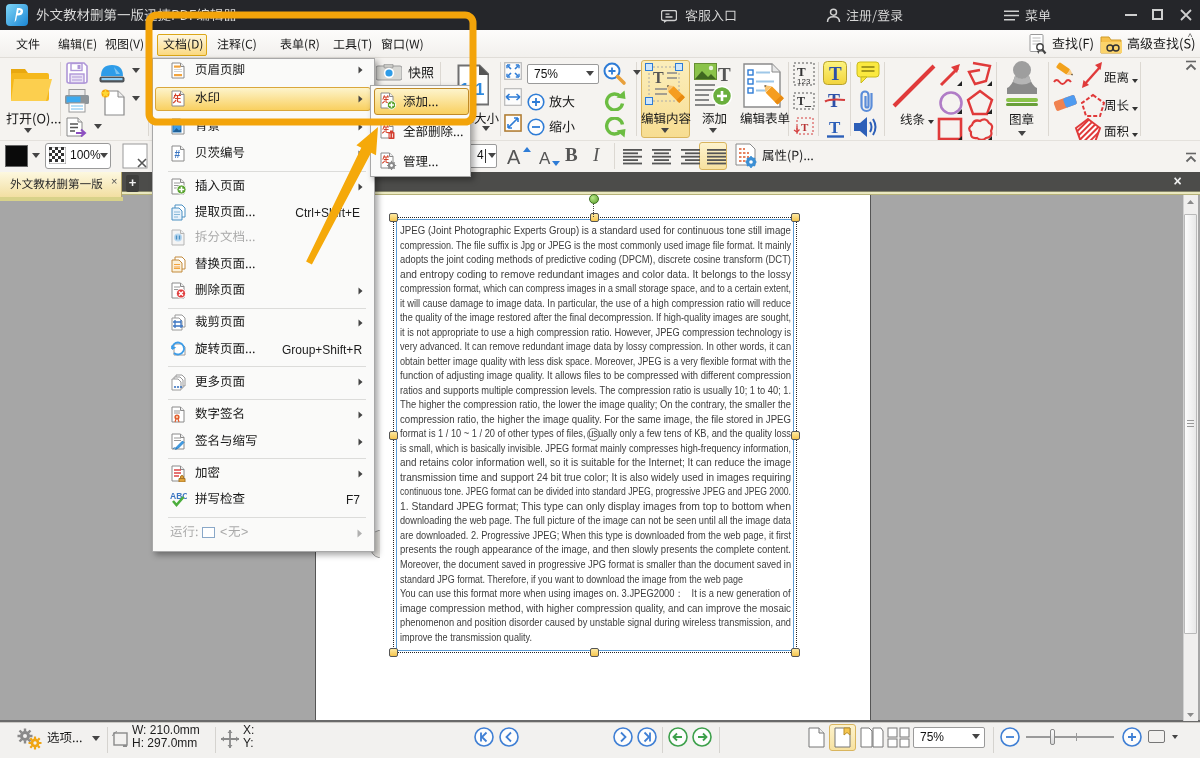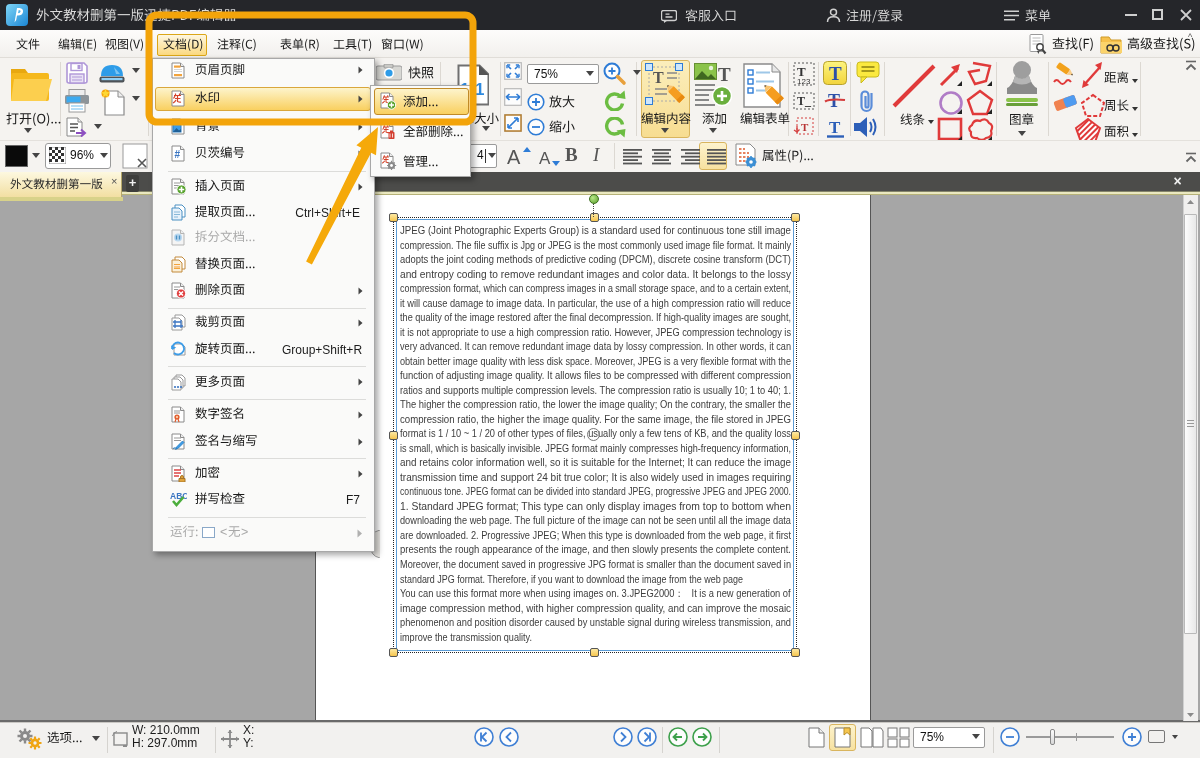--- a/index.html
+++ b/index.html
@@ -537,21 +537,21 @@
 <path d="M1.5 9.5 L6 5 l4.5 4.5" fill="none" stroke="#666" stroke-width="1.8"></path>
   </svg>
 <div class="abs" style="left:0;top:140px;width:1200px;height:32px;background:#f5f3f0;border-top:1px solid #e4e1dc;"></div>
 <div class="abs" style="left:5px;top:145px;width:23px;height:22px;background:#0a0a0a;border:1px solid #666;"></div>
 <div class="abs" style="left:32px;top:153px;border:4px solid transparent;border-top:5px solid #444;"></div>
 <div class="abs" style="left:45px;top:143px;width:66px;height:26px;background:#fff;border:1px solid #9a9a9a;border-radius:3px;"></div>
 <svg class="abs" style="left:49px;top:147px" width="17" height="17" viewBox="0 0 17 17">
 <rect width="17" height="17" fill="#fff" stroke="#888"></rect>
 <path d="M0 0h3v3h-3z M6 0h3v3h-3z M12 0h3v3h-3z M3 3h3v3h-3z M9 3h3v3h-3z M0 6h3v3h-3z M6 6h3v3h-3z M12 6h3v3h-3z M3 9h3v3h-3z M9 9h3v3h-3z M0 12h3v3h-3z M6 12h3v3h-3z M12 12h3v3h-3z" fill="#333"></path>
   </svg>
-<div class="abs" style="left:70px;top:148px;font-size:12px;color:#111;">96%</div>
+<div class="abs" style="left:70px;top:148px;font-size:12px;color:#111;">100%</div>
 <div class="abs" style="left:100px;top:153px;border:4px solid transparent;border-top:5px solid #444;"></div>
 <svg class="abs" style="left:122px;top:143px" width="26" height="26" viewBox="0 0 26 26">
 <rect x="1" y="1" width="24" height="24" fill="#fff" stroke="#9a9a9a"></rect>
 <path d="M16 16 L24 24 M24 16 L16 24" stroke="#555" stroke-width="1.6"></path>
   </svg>
 <div class="abs" style="left:452px;top:144px;width:45px;height:24px;background:#fff;border:1px solid #9a9a9a;border-radius:2px;"></div>
 <div class="abs" style="left:477px;top:148px;font-size:12px;color:#111;">4</div>
 <div class="abs" style="left:485px;top:149px;width:1px;height:14px;background:#333;"></div>
 <div class="abs" style="left:488px;top:153px;border:4px solid transparent;border-top:5px solid #444;"></div>
 <svg class="abs" style="left:506px;top:144px" width="26" height="24" viewBox="0 0 26 24">

